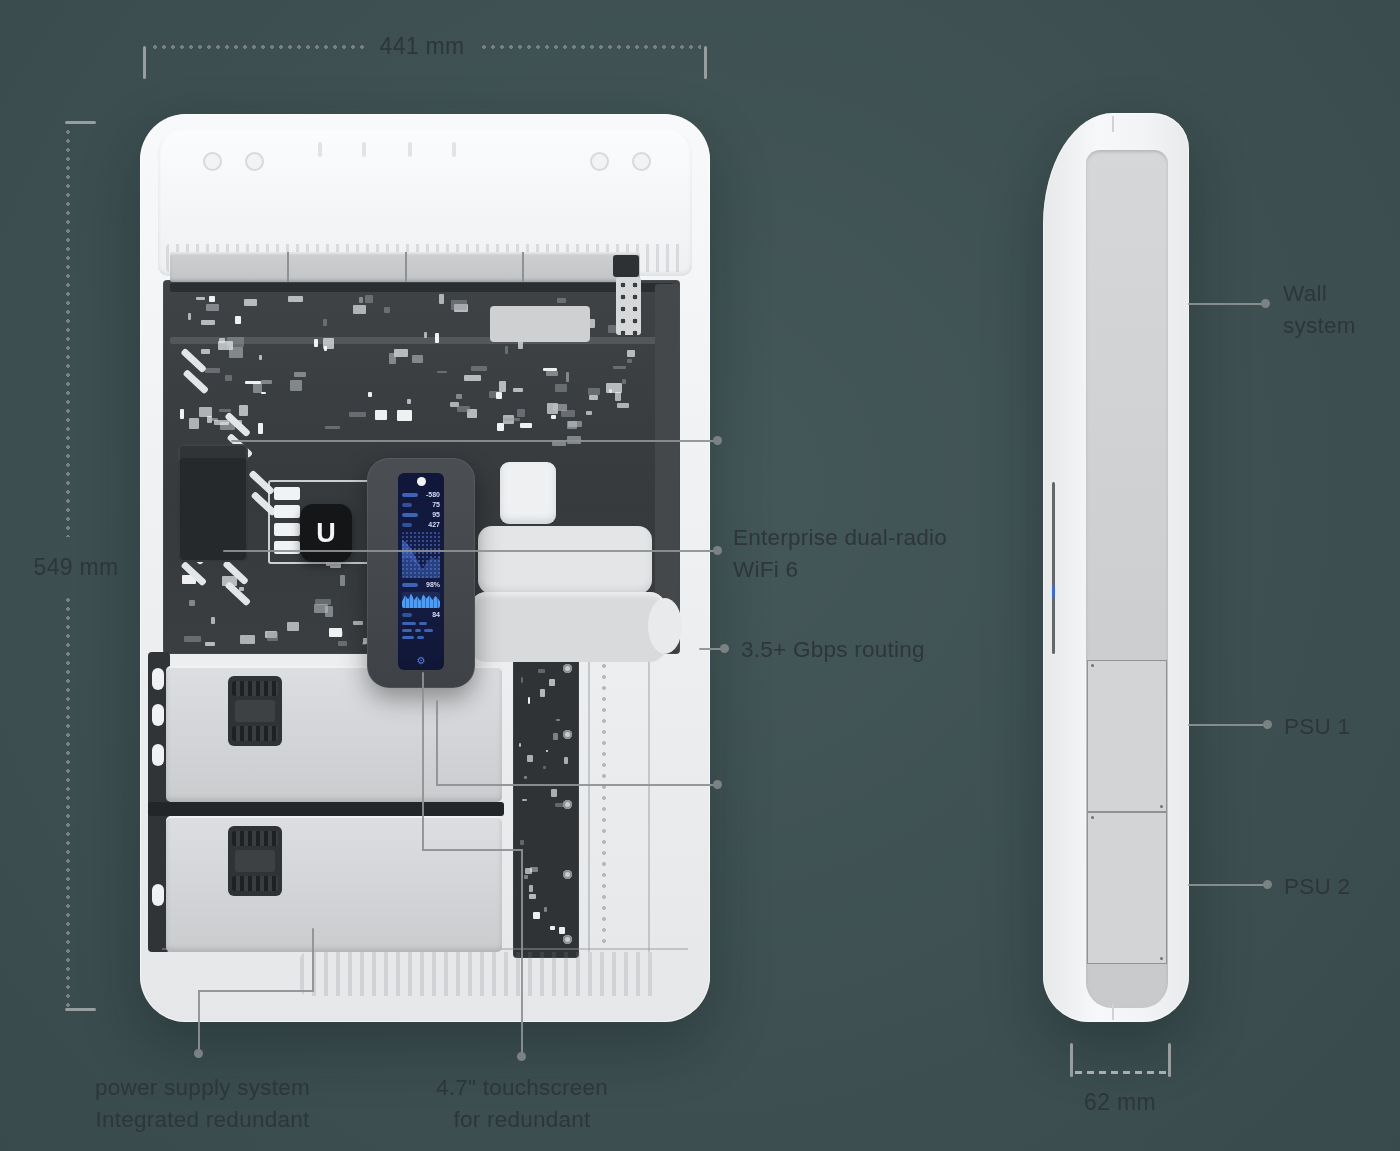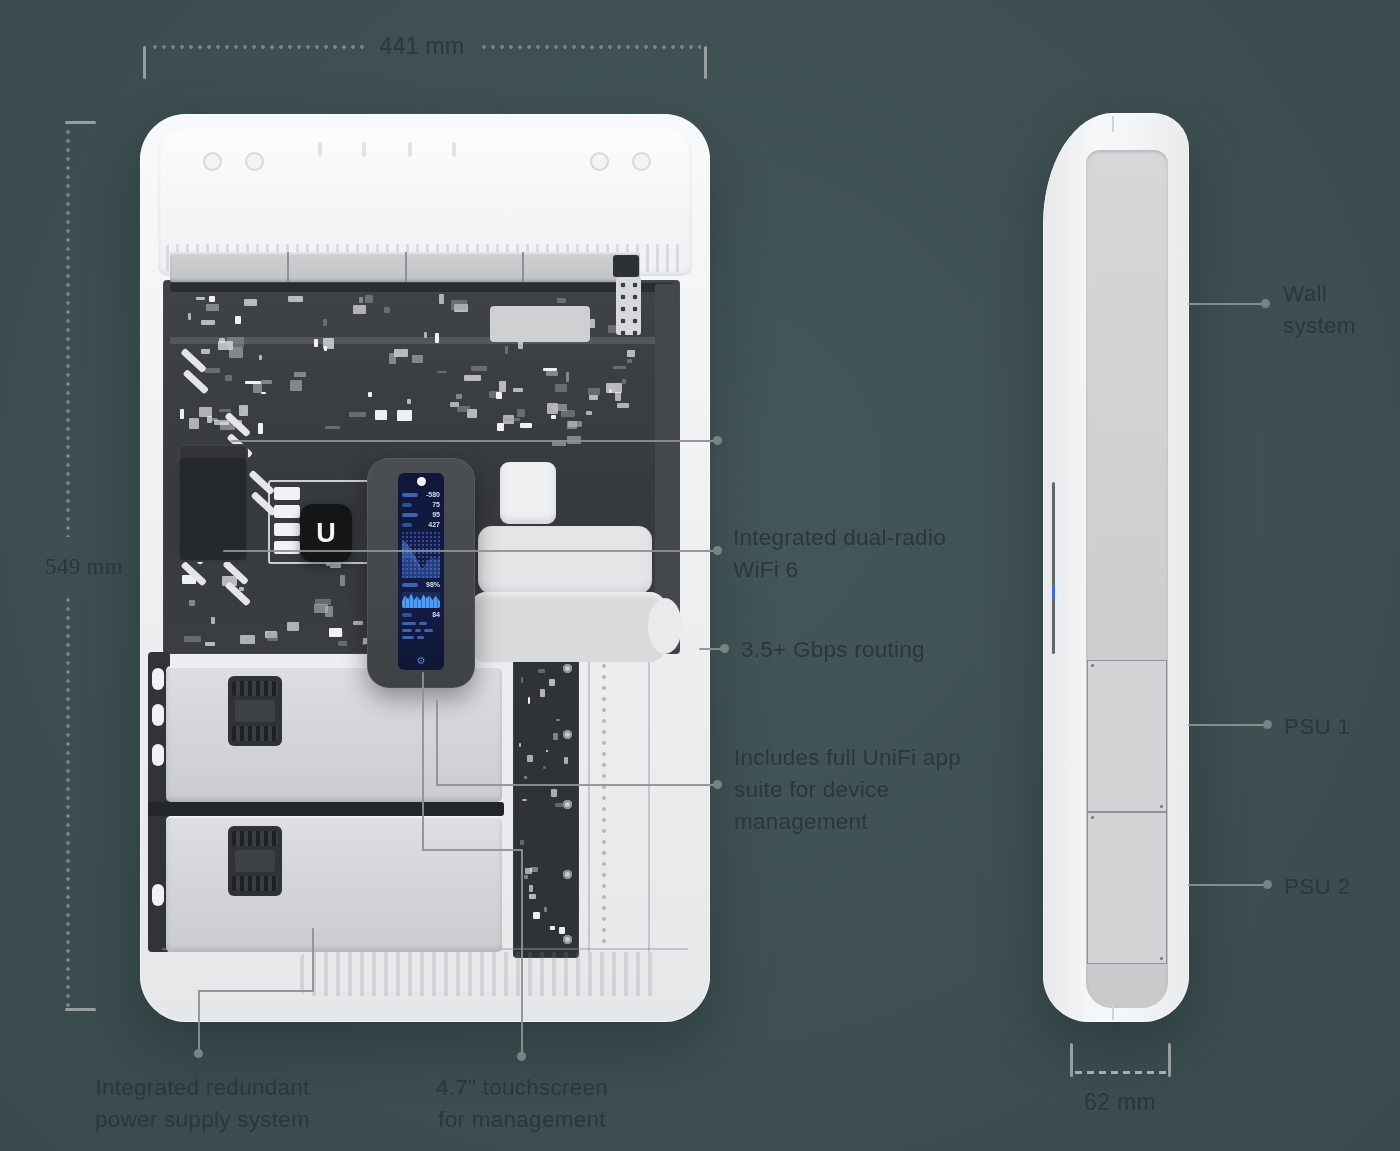--- a/index.html
+++ b/index.html
@@ -316,21 +316,21 @@
   <div class="tick" style="left:143px;top:46px;width:3px;height:33px;"></div>
   <div class="tick" style="left:704px;top:46px;width:3px;height:33px;"></div>
   <div class="dotline-h" style="left:153px;top:45px;width:213px;"></div>
   <div class="dotline-h" style="left:482px;top:45px;width:219px;"></div>
   <div class="dimtext" style="left:366px;top:33px;width:112px;">441 mm</div>
 
   <div class="tick" style="left:65px;top:121px;width:31px;height:3px;"></div>
   <div class="tick" style="left:65px;top:1008px;width:31px;height:3px;"></div>
   <div class="dotline-v" style="left:66px;top:130px;height:407px;"></div>
   <div class="dotline-v" style="left:66px;top:598px;height:410px;"></div>
-  <div class="dimtext" style="left:28px;top:554px;width:112px;font-family:Liberation Serif, serif;">549 mm</div>
+  <div class="dimtext" style="left:20px;top:554px;width:112px;">549 mm</div>
 
   <div class="tick" style="left:1070px;top:1043px;width:3px;height:34px;"></div>
   <div class="tick" style="left:1168px;top:1043px;width:3px;height:34px;"></div>
   <div class="dashline" style="left:1075px;top:1071px;width:92px;"></div>
   <div class="dimtext" style="left:1068px;top:1089px;width:104px;">62 mm</div>
 
   <div class="lead" style="left:231px;top:440px;width:484px;height:2px;"></div>
   <div class="ldot" style="left:713px;top:436px;"></div>
 
   <div class="lead" style="left:223px;top:550px;width:492px;height:2px;"></div>
@@ -356,38 +356,33 @@
   <div class="lead" style="left:1188px;top:303px;width:77px;height:2px;"></div>
   <div class="ldot" style="left:1261px;top:299px;"></div>
 
   <div class="lead" style="left:1188px;top:724px;width:79px;height:2px;"></div>
   <div class="ldot" style="left:1263px;top:720px;"></div>
 
   <div class="lead" style="left:1188px;top:884px;width:79px;height:2px;"></div>
   <div class="ldot" style="left:1263px;top:880px;"></div>
 
   <div class="callout" style="left:733px;top:522px;">
-    <div>Integrated dual-radio</div>
+    <div>Enterprise dual-radio</div>
     <div>WiFi 6</div>
   </div>
   <div class="callout" style="left:741px;top:634px;">
     <div>3.5+ Gbps routing</div>
   </div>
-  <div class="callout" style="left:734px;top:742px;">
-    <div>Includes full UniFi app</div>
-    <div>suite for device</div>
-    <div>management</div>
-  </div>
   <div class="callout center" style="left:90px;top:1072px;width:225px;">
+    <div>power supply system</div>
     <div>Integrated redundant</div>
-    <div>power supply system</div>
   </div>
   <div class="callout center" style="left:427px;top:1072px;width:190px;">
     <div>4.7" touchscreen</div>
-    <div>for management</div>
+    <div>for redundant</div>
   </div>
   <div class="callout" style="left:1283px;top:278px;">
     <div>Wall</div>
     <div>system</div>
   </div>
   <div class="callout" style="left:1284px;top:711px;text-align:right;">PSU 1</div>
   <div class="callout" style="left:1284px;top:871px;">PSU 2</div>
 
 <div class="comp" style="left: 588.498px; top: 387.599px; width: 11.1523px; height: 7.17837px; background: rgba(150, 155, 160, 0.5);"></div>
     <div class="comp" style="left: 244.222px; top: 298.712px; width: 12.6521px; height: 7.19005px; background: rgba(225, 228, 231, 0.75);"></div>

